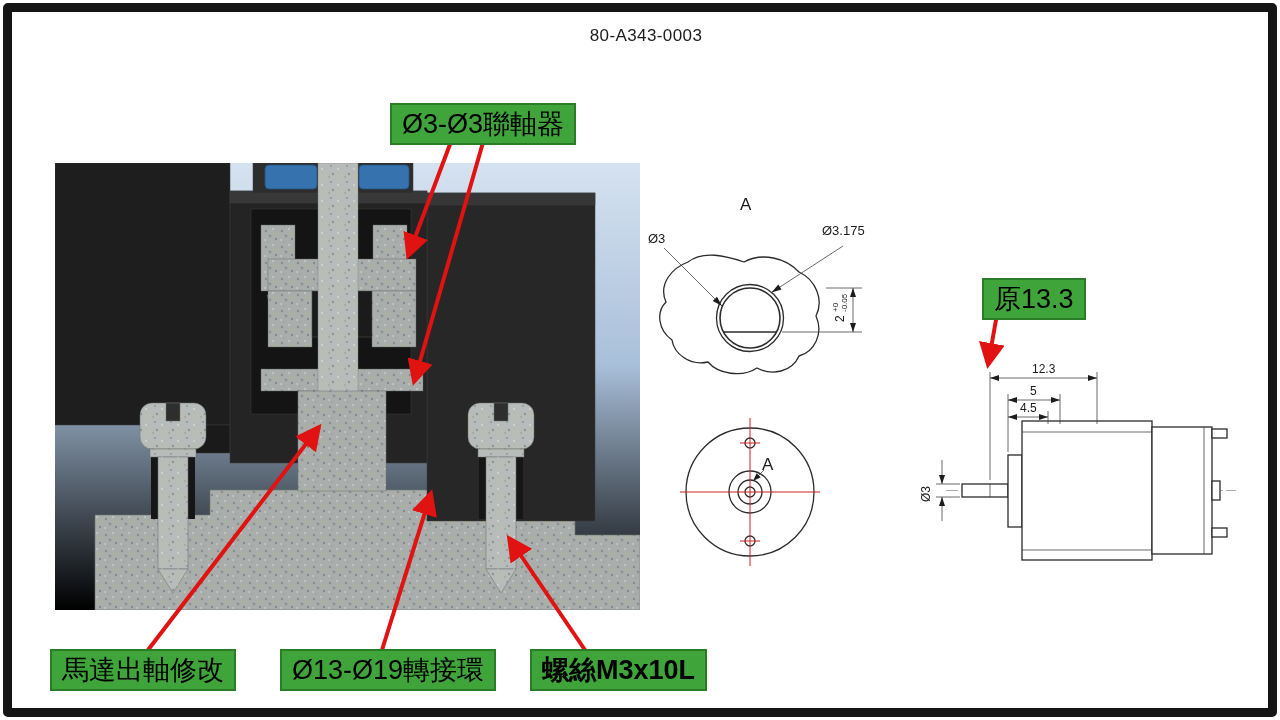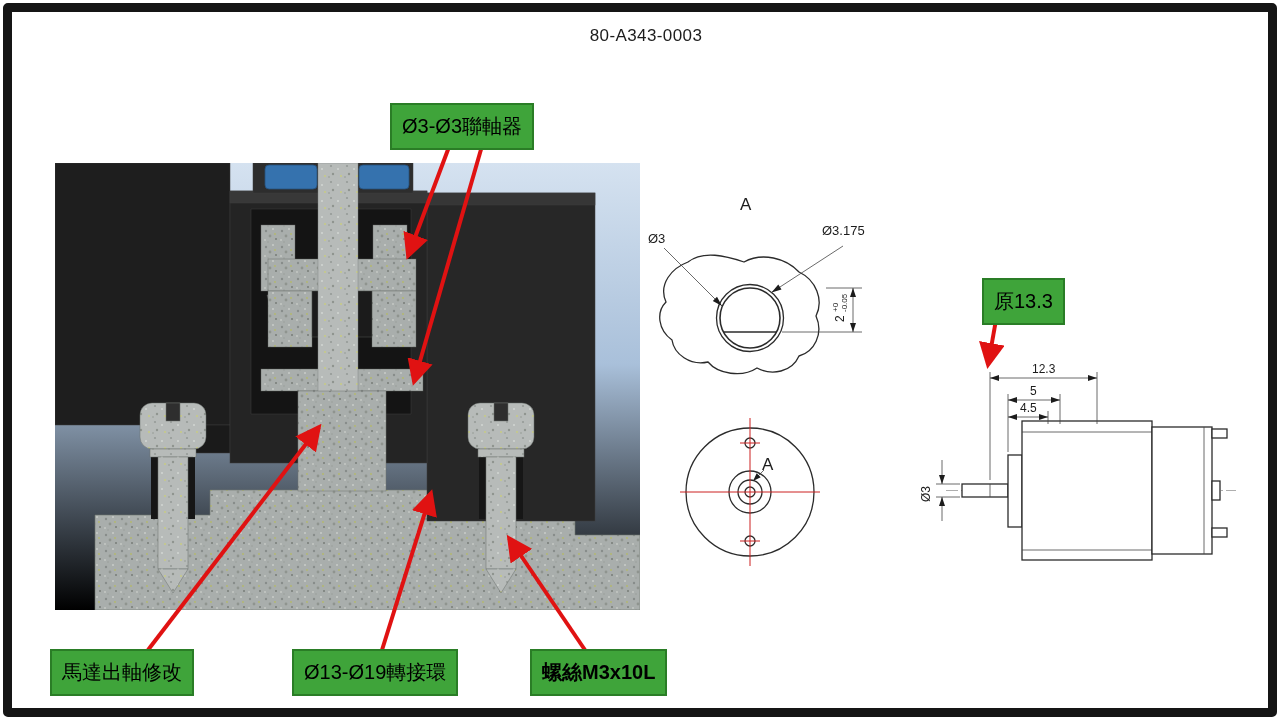--- a/index.html
+++ b/index.html
@@ -5,21 +5,21 @@
   html,body{margin:0;padding:0;background:#ffffff;}
   .page{position:relative;width:1280px;height:720px;background:#fff;overflow:hidden;
         font-family:"Liberation Sans","DejaVu Sans",sans-serif;}
   .frame{position:absolute;inset:3px;border:9px solid #151515;border-radius:5px;
          pointer-events:none;z-index:50;}
   .title{position:absolute;top:26px;left:12px;right:0;text-align:center;
          font-size:17px;color:#1c1c1c;letter-spacing:.4px;z-index:5;}
   .cad{position:absolute;left:55px;top:163px;width:585px;height:447px;z-index:1;}
   .overlay{position:absolute;left:0;top:0;width:1280px;height:720px;z-index:10;pointer-events:none;}
   .callout{position:absolute;z-index:20;background:var(--callout-bg);
-           border:2px solid var(--callout-border);padding:8px 10px;font-size:20px;
+           border:2px solid var(--callout-border);padding:1px 10px;font-size:27px;
            color:#000;white-space:nowrap;line-height:1.35;}
   .overlay text{font-family:"Liberation Sans","DejaVu Sans",sans-serif;fill:#1c1c1c;}
   .dim{font-size:12px;}
   .dimsm{font-size:8px;}
   .lead{font-size:13px;}
   .view-label{font-size:17px;}
   .thin{stroke:#2b2b2b;stroke-width:1.3;fill:#fff;}
   .thin2{stroke:#2b2b2b;stroke-width:1.6;fill:none;}
   .xline{stroke:#444;stroke-width:0.8;fill:none;}
   .redline{stroke:#cc2020;stroke-width:1;fill:none;}
@@ -241,21 +241,21 @@
       <line class="arrow-line" x1="999" y1="303" x2="988" y2="365" marker-end="url(#arrowRed)"></line>
     </g>
   </svg>
 
   <div class="callout" style="left:390px;top:103px;">
     <span>Ø3-Ø3聯軸器</span>
   </div>
   <div class="callout" style="left:50px;top:649px;">
     <span>馬達出軸修改</span>
   </div>
-  <div class="callout" style="left:292px;top:649px;text-align:center;">
+  <div class="callout" style="left:280px;top:649px;text-align:center;">
     <span>Ø13-Ø19轉接環</span>
   </div>
   <div class="callout" style="left:530px;top:649px;font-weight:bold;">
     <span>螺絲M3x10L</span>
   </div>
   <div class="callout" style="left:982px;top:278px;">
     <span>原13.3</span>
   </div>
 </div>
 

